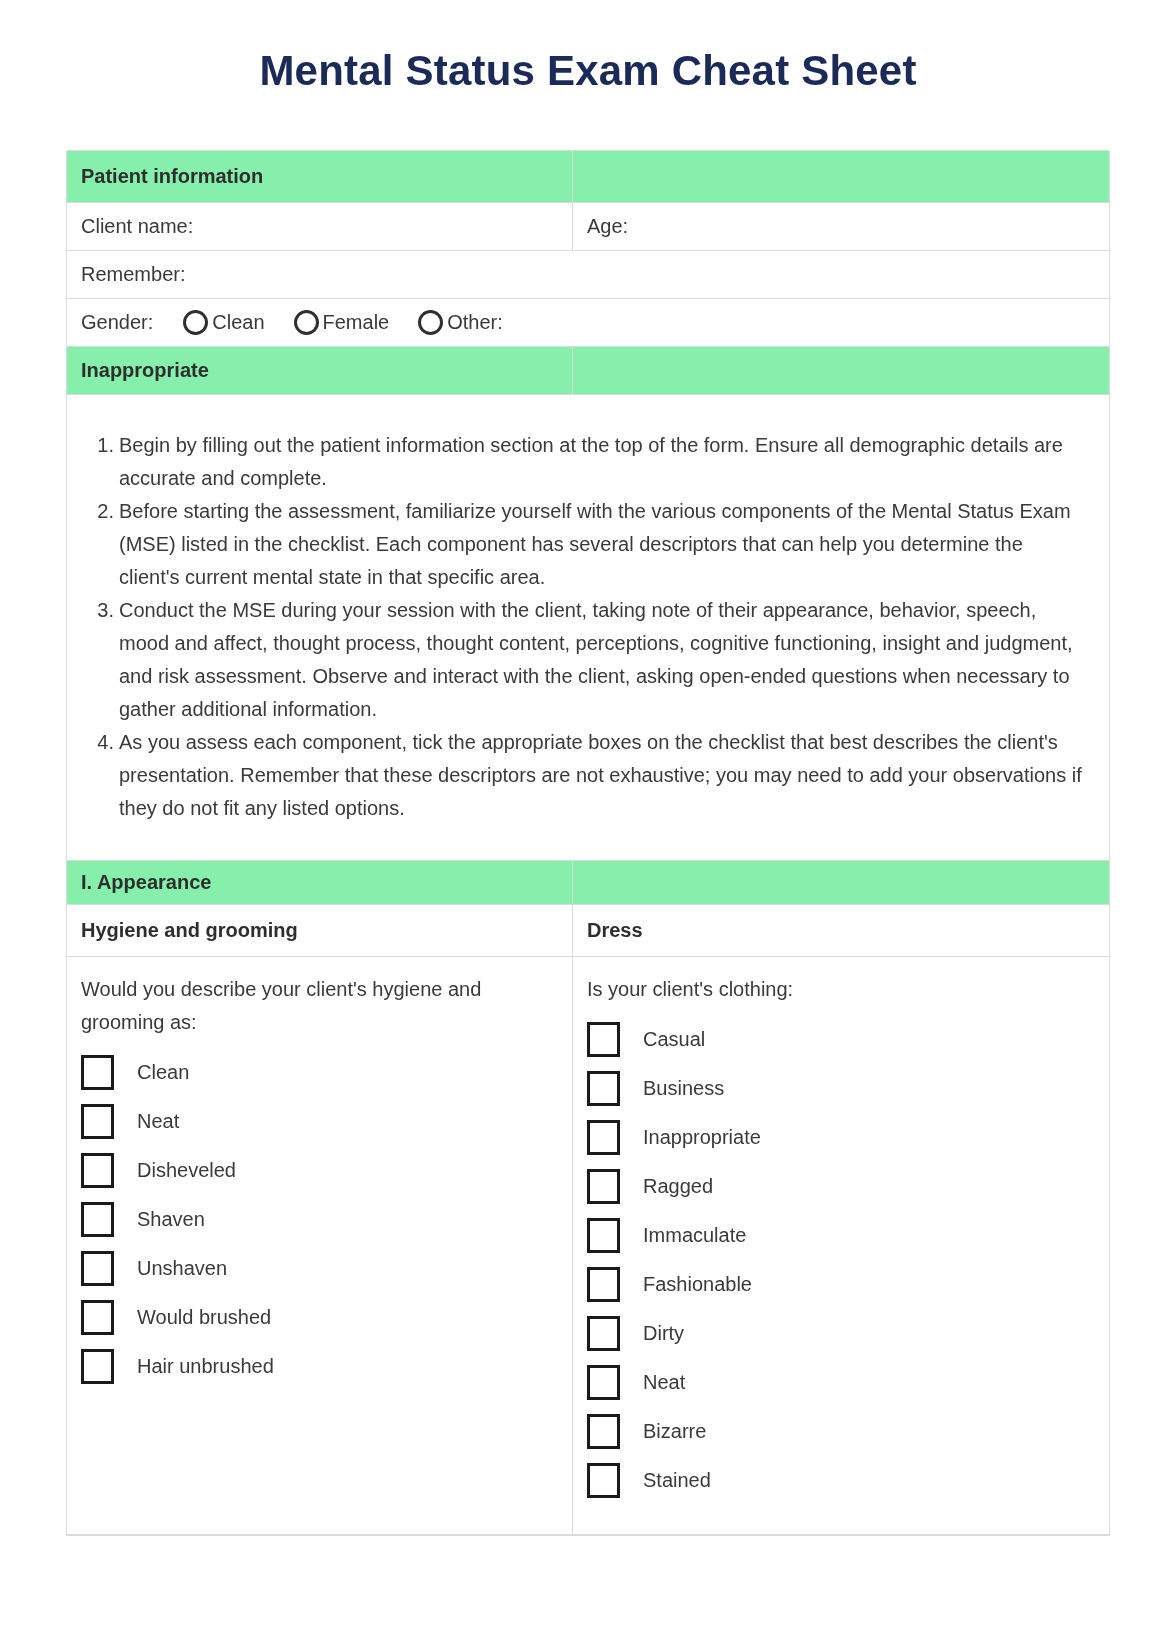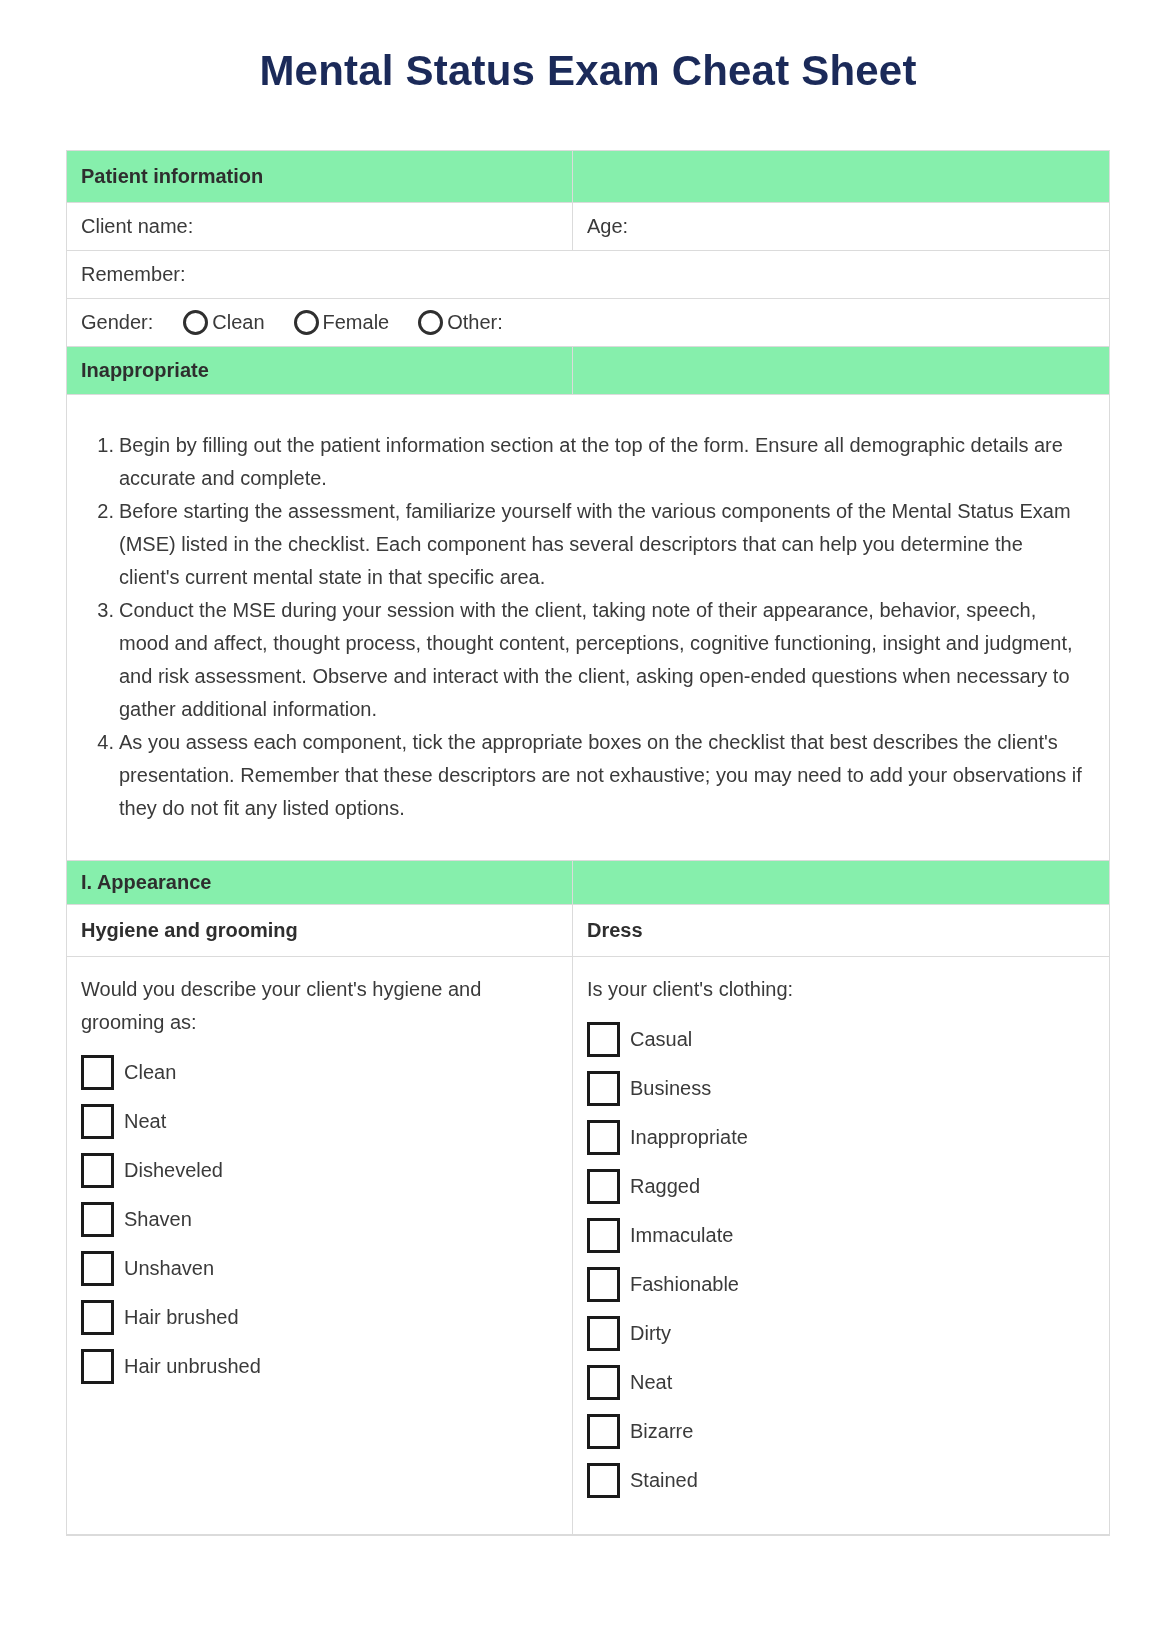--- a/index.html
+++ b/index.html
@@ -93,21 +93,21 @@
   }
 
   
   .check-cell {
     height: 577px;
     display: block;
     padding: 16px 14px 0 14px;
   }
   .question { font-size: 20px; line-height: 33px; color: #3a3a3a; }
   ul.checklist { list-style: none; margin: 16px 0 0 0; padding: 0; }
-  ul.checklist li { display: flex; align-items: center; height: 35px; margin-bottom: 14px; }
+  ul.checklist li { display: flex; align-items: center; height: 35px; margin-bottom: 14px; gap: 13px; }
   .checkbox {
     width: 33px; height: 35px;
     border: 3px solid #1a1a1a;
     background: #fff;
     margin-right: 10px;
     flex: 0 0 auto;
   }
   .check-label { font-size: 20px; color: #3a3a3a; }
 </style>
 </head>
@@ -211,21 +211,21 @@
               <span class="check-label">Shaven</span>
             </li>
 
             <li>
               <span class="checkbox"></span>
               <span class="check-label">Unshaven</span>
             </li>
 
             <li>
               <span class="checkbox"></span>
-              <span class="check-label">Hair brushed</span>
+              <span class="check-label">Would brushed</span>
             </li>
 
             <li>
               <span class="checkbox"></span>
               <span class="check-label">Hair unbrushed</span>
             </li>
           </ul>
       </div>
       <div class="cell right check-cell">
         <div class="question">Is your client's clothing:</div>

